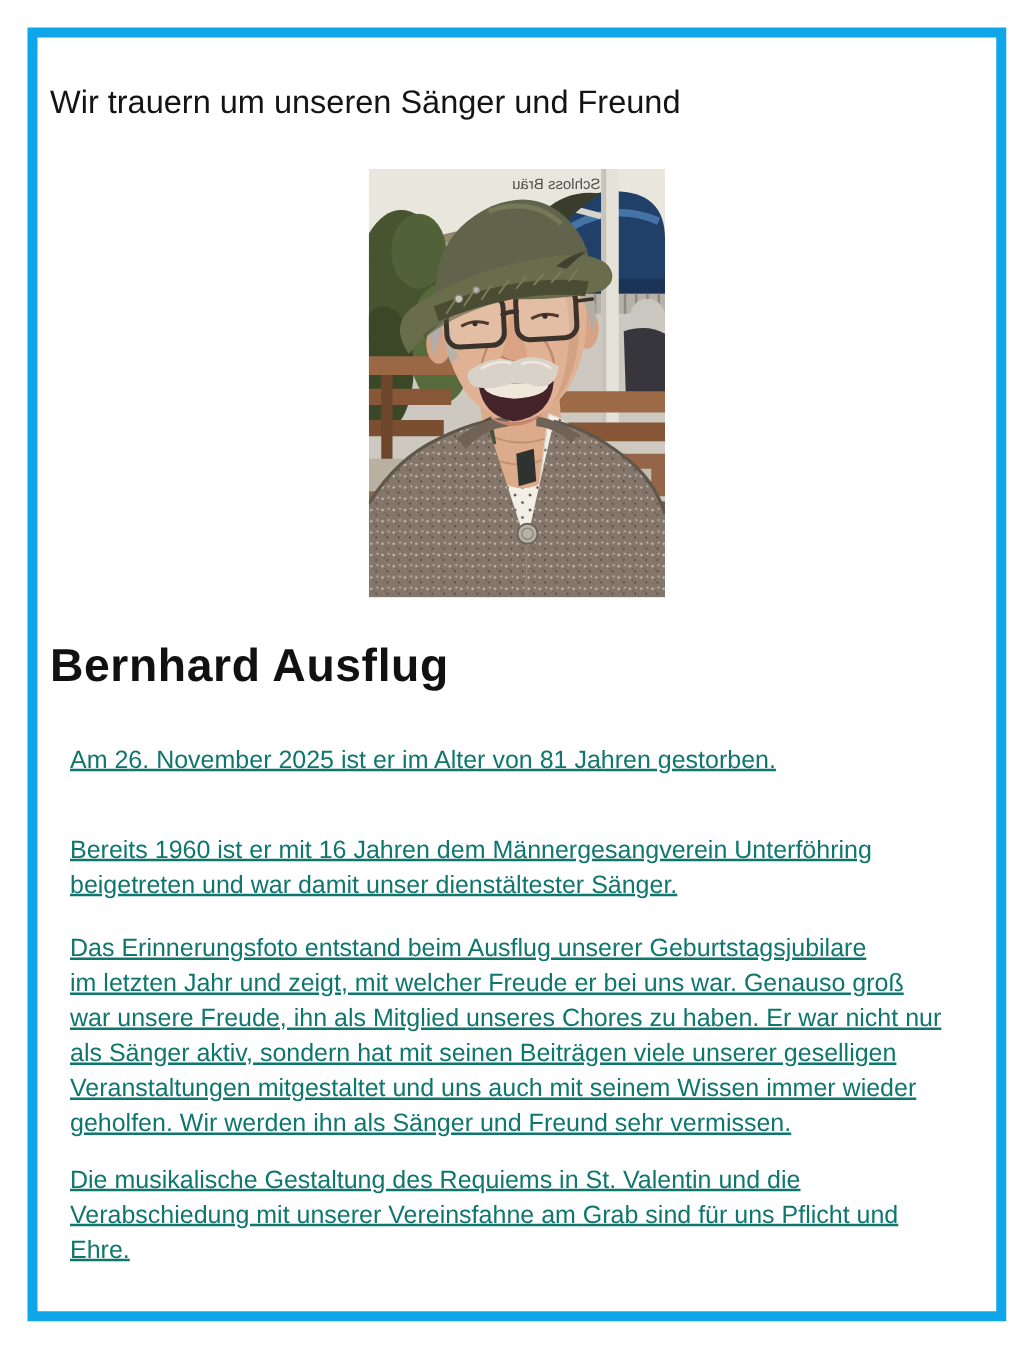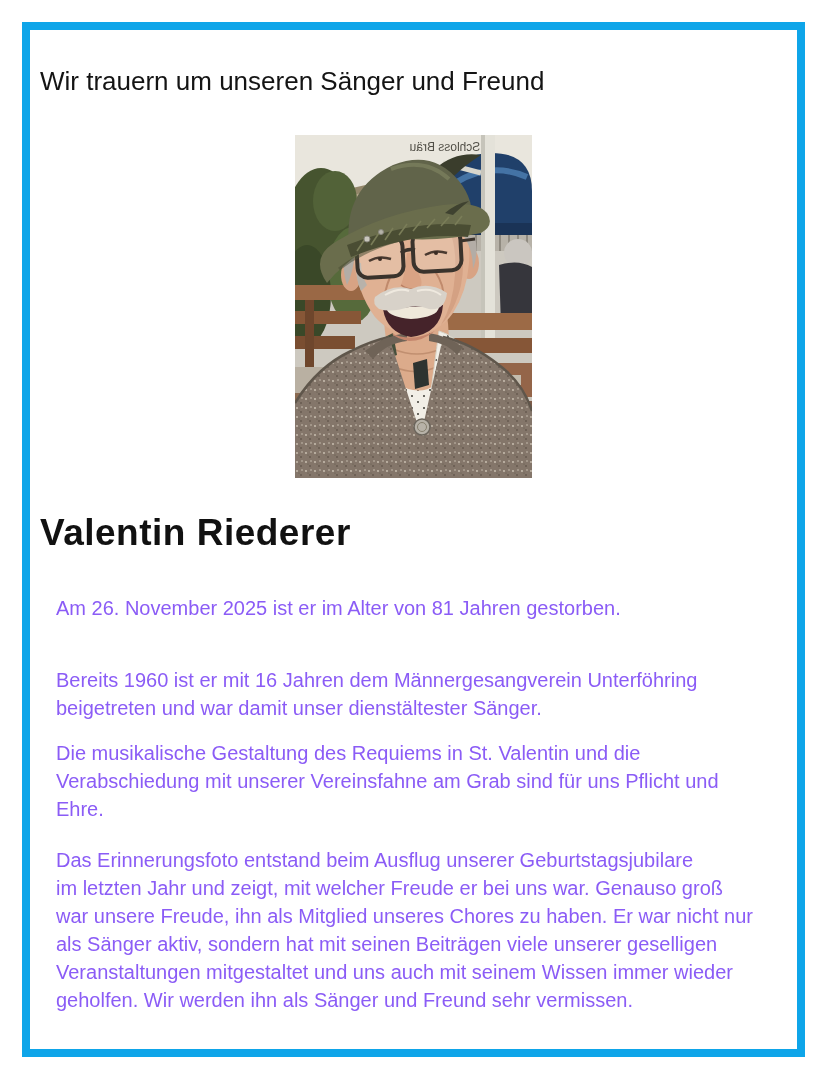--- a/index.html
+++ b/index.html
@@ -32,21 +32,22 @@
   .name {
     margin:33px 10px 0;
     font-size:37px; line-height:44px;
     font-weight:700; color:#111111;
     letter-spacing:0.5px;
   }
   .body-text {
     margin:0 26px;
     font-size:20px; line-height:28px;
     white-space:pre-line;
-    color:#8b5cf6;
+    color:#0f766e;
+    text-decoration:underline;
   }
   .death-line   { margin-top:39px; }
   .paragraph-1  { margin-top:44px; }
   .paragraph-2  { margin-top:23px; }
   .paragraph-3  { margin-top:17px; }
   .assoc-footer {
     margin:20px 10px 0;
     font-size:27px; line-height:32px;
     font-weight:400; color:#141414;
   }
@@ -196,32 +197,32 @@
             <path d="M52,110 Q118,84 176,90 L173,102 Q120,96 56,122 Z" fill="#4a4d33"></path>
             <path d="M62,116 L70,104 M76,110 L84,98 M90,105 L98,93 M104,100 L112,89 M118,96 L126,86 M132,93 L140,84 M146,91 L154,82 M160,90 L167,81" stroke="#7a7d58" stroke-width="1.6"></path>
             <circle cx="72" cy="104" r="3" fill="#c9c7bd" stroke="#8a887e" stroke-width="1"></circle>
             <circle cx="86" cy="97" r="2.5" fill="#b5b3a9" stroke="#8a887e" stroke-width="1"></circle>
             <path d="M150,78 Q162,68 174,66 Q164,74 158,80 Z" fill="#3f4230"></path>
           </g>
         </g>
       </svg>
     </figure>
 
-    <h2 class="name">Valentin Riederer</h2>
+    <h2 class="name">Bernhard Ausflug</h2>
 
     <p class="body-text death-line">Am 26. November 2025 ist er im Alter von 81 Jahren gestorben.</p>
 
     <p class="body-text paragraph-1">Bereits 1960 ist er mit 16 Jahren dem Männergesangverein Unterföhring
 beigetreten und war damit unser dienstältester Sänger.</p>
-
-    <p class="body-text paragraph-3">Die musikalische Gestaltung des Requiems in St. Valentin und die
-Verabschiedung mit unserer Vereinsfahne am Grab sind für uns Pflicht und Ehre.</p>
 
     <p class="body-text paragraph-2">Das Erinnerungsfoto entstand beim Ausflug unserer Geburtstagsjubilare
 im letzten Jahr und zeigt, mit welcher Freude er bei uns war. Genauso groß
 war unsere Freude, ihn als Mitglied unseres Chores zu haben. Er war nicht nur
 als Sänger aktiv, sondern hat mit seinen Beiträgen viele unserer geselligen
 Veranstaltungen mitgestaltet und uns auch mit seinem Wissen immer wieder
 geholfen. Wir werden ihn als Sänger und Freund sehr vermissen.</p>
 
+    <p class="body-text paragraph-3">Die musikalische Gestaltung des Requiems in St. Valentin und die
+Verabschiedung mit unserer Vereinsfahne am Grab sind für uns Pflicht und Ehre.</p>
+
 
   </div>
 </div>
 
 </body></html>

